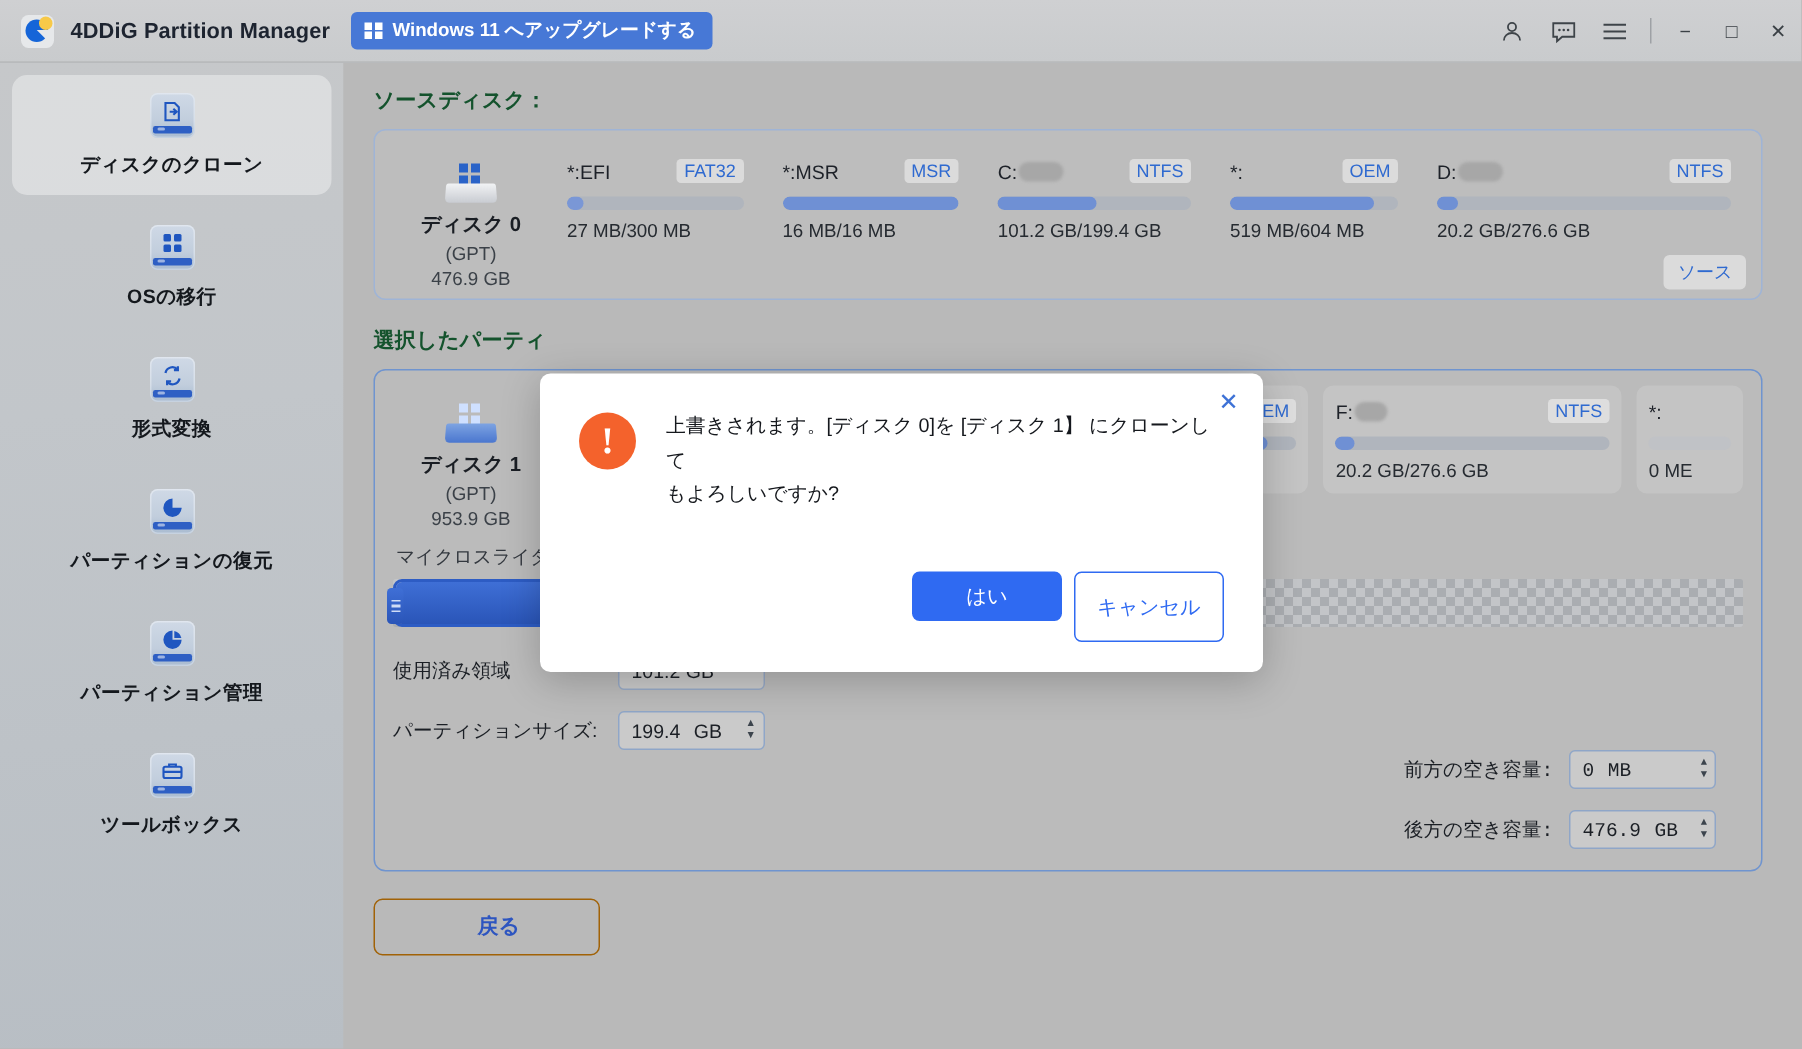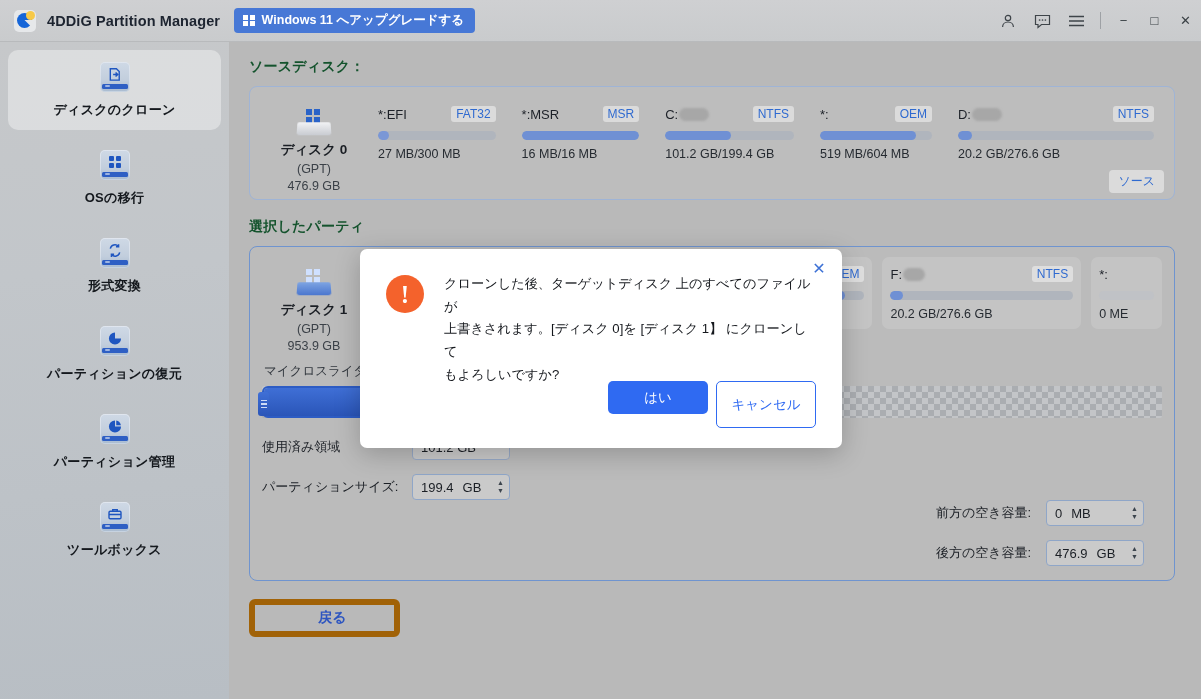--- a/index.html
+++ b/index.html
@@ -237,21 +237,21 @@
     display:flex; flex-direction:column; align-items:center; justify-content:center; gap:2px;
   }
   .handle i { width:6px; height:1.5px; background:#cfdcf6; display:block;}
   .handle.l { left: -6px; }
   .handle.r { right: -6px; }
 
   .fields {
     display: flex; margin-top: 16px; flex-direction: column;
   }
   .fcol { display: flex; flex-direction: column; gap: 14px; }
-  .fcol.right { margin-left: auto; margin-right: 18px; }
+  .fcol.right { margin-left: auto; margin-right: 18px; font-family: Liberation Mono, monospace; }
   .frow { display: flex; align-items: center; }
   .flabel { font-size: 13px; color: #1b1f25; }
   .fcol.left .flabel { width: 150px; }
   .fcol.right .flabel { width: 110px; text-align: left; }
   .fbox {
     height: 26px; border: 1px solid #8fa6c8; border-radius: 4px;
     background: rgba(255,255,255,.22);
     display: flex; align-items: center;
     font-size: 13px; color: #1b1f25;
     padding: 0 8px;
@@ -262,21 +262,21 @@
   .spin-arrows {
     display:flex; flex-direction:column; gap:2px; cursor:pointer;
   }
   .spin-arrows span { font-size: 7px; line-height: 6px; color:#3c444d; }
 
   .bottom-bar {
     display: flex; align-items: center; margin-top: 18px;
   }
   .btn-back {
     width: 151px; height: 38px;
-    border: 6px solid #a16207; border-radius: 6px;
+    border: 1px solid #a16207; border-radius: 6px;
     background: transparent;
     color: #2d55c0; font-size: 14px; font-weight: 600;
     display:flex; align-items:center; justify-content:center; cursor:pointer;padding-left:16px;
   }
   .btn-start {
     margin-left: auto;
     width: 151px; height: 38px;
     background: #2350bb; border-radius: 6px;
     color: #fff; font-size: 14px; font-weight: 600;
     display:flex; align-items:center; justify-content:center; cursor:pointer;
@@ -667,21 +667,20 @@
   <div class="bottom-bar">
     <div class="btn-back">戻る</div>
   </div>
 </div>
 
 <div class="dialog">
   <div class="dlg-close">✕</div>
   <div class="dlg-body">
     <div class="dlg-icon">!</div>
     <div class="dlg-text">
-      <div>クローンした後、ターゲットディスク 上のすべてのファイルが</div>
       <div>上書きされます。[ディスク 0]を [ディスク 1】 にクローンして</div>
       <div>もよろしいですか?</div>
     </div>
   </div>
   <div class="dlg-actions">
     <div class="dlg-yes">はい</div>
     <div class="dlg-cancel">キャンセル</div>
   </div>
 </div>
 

